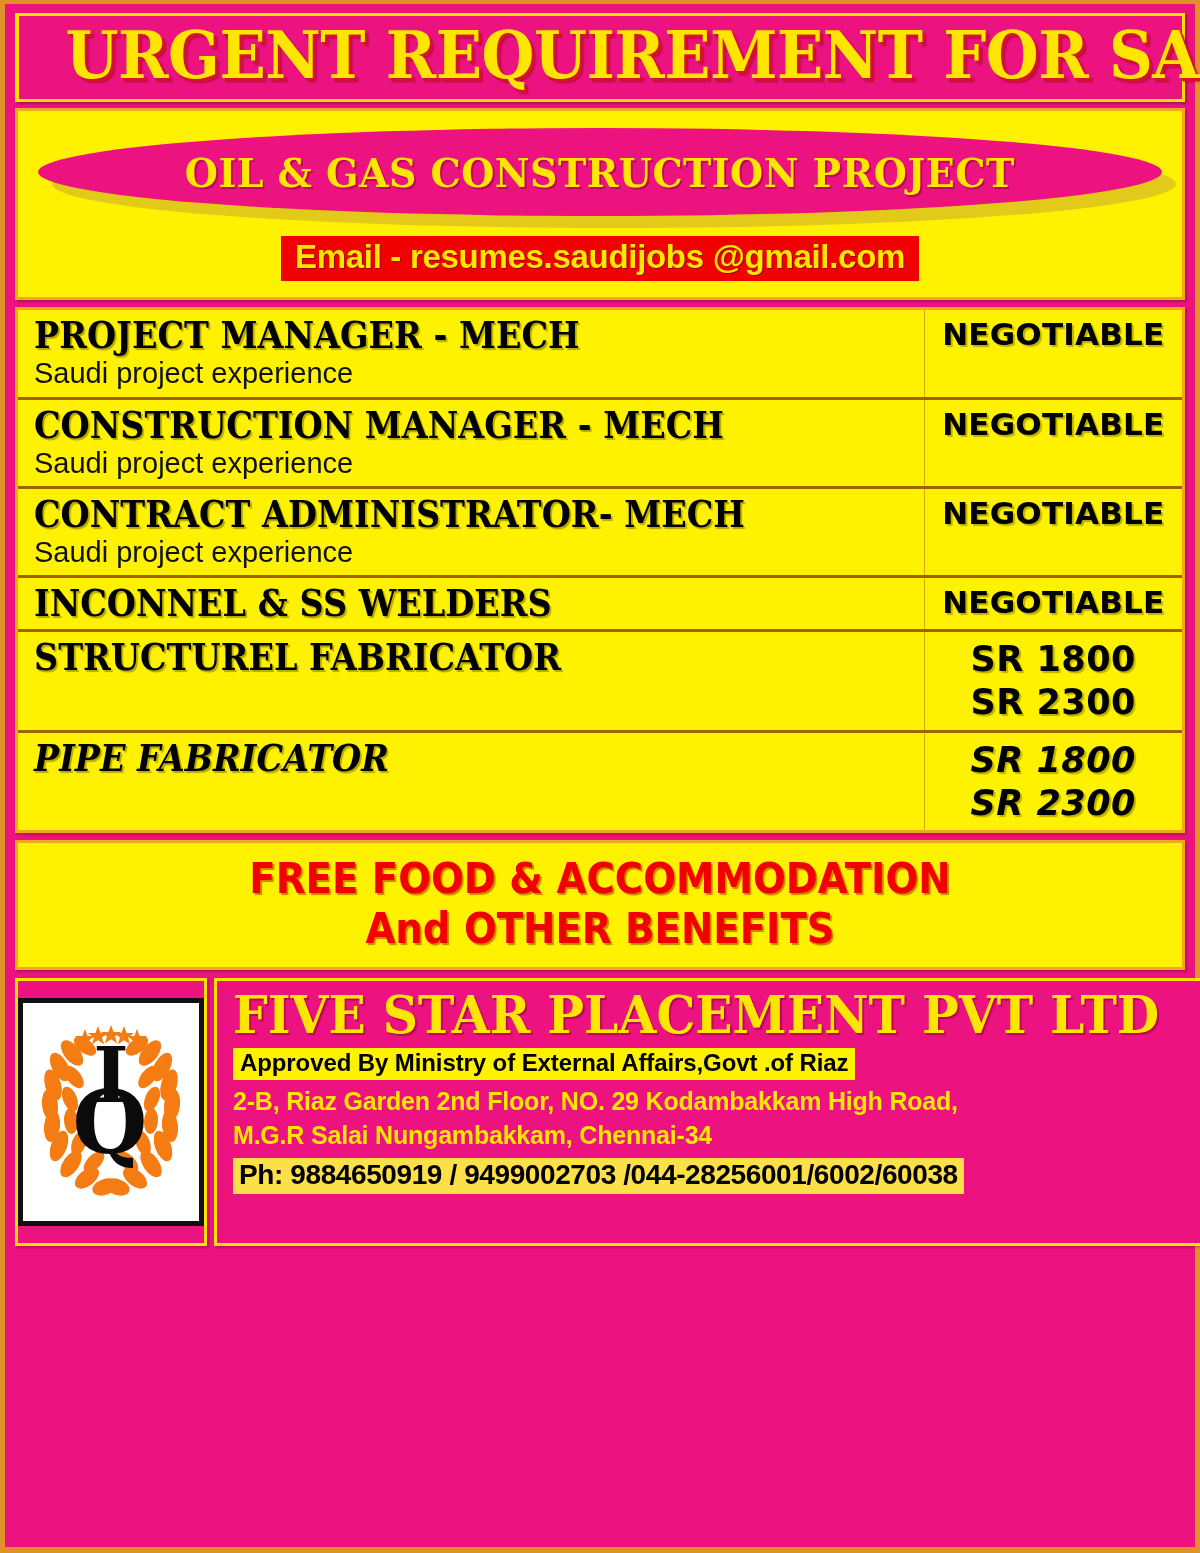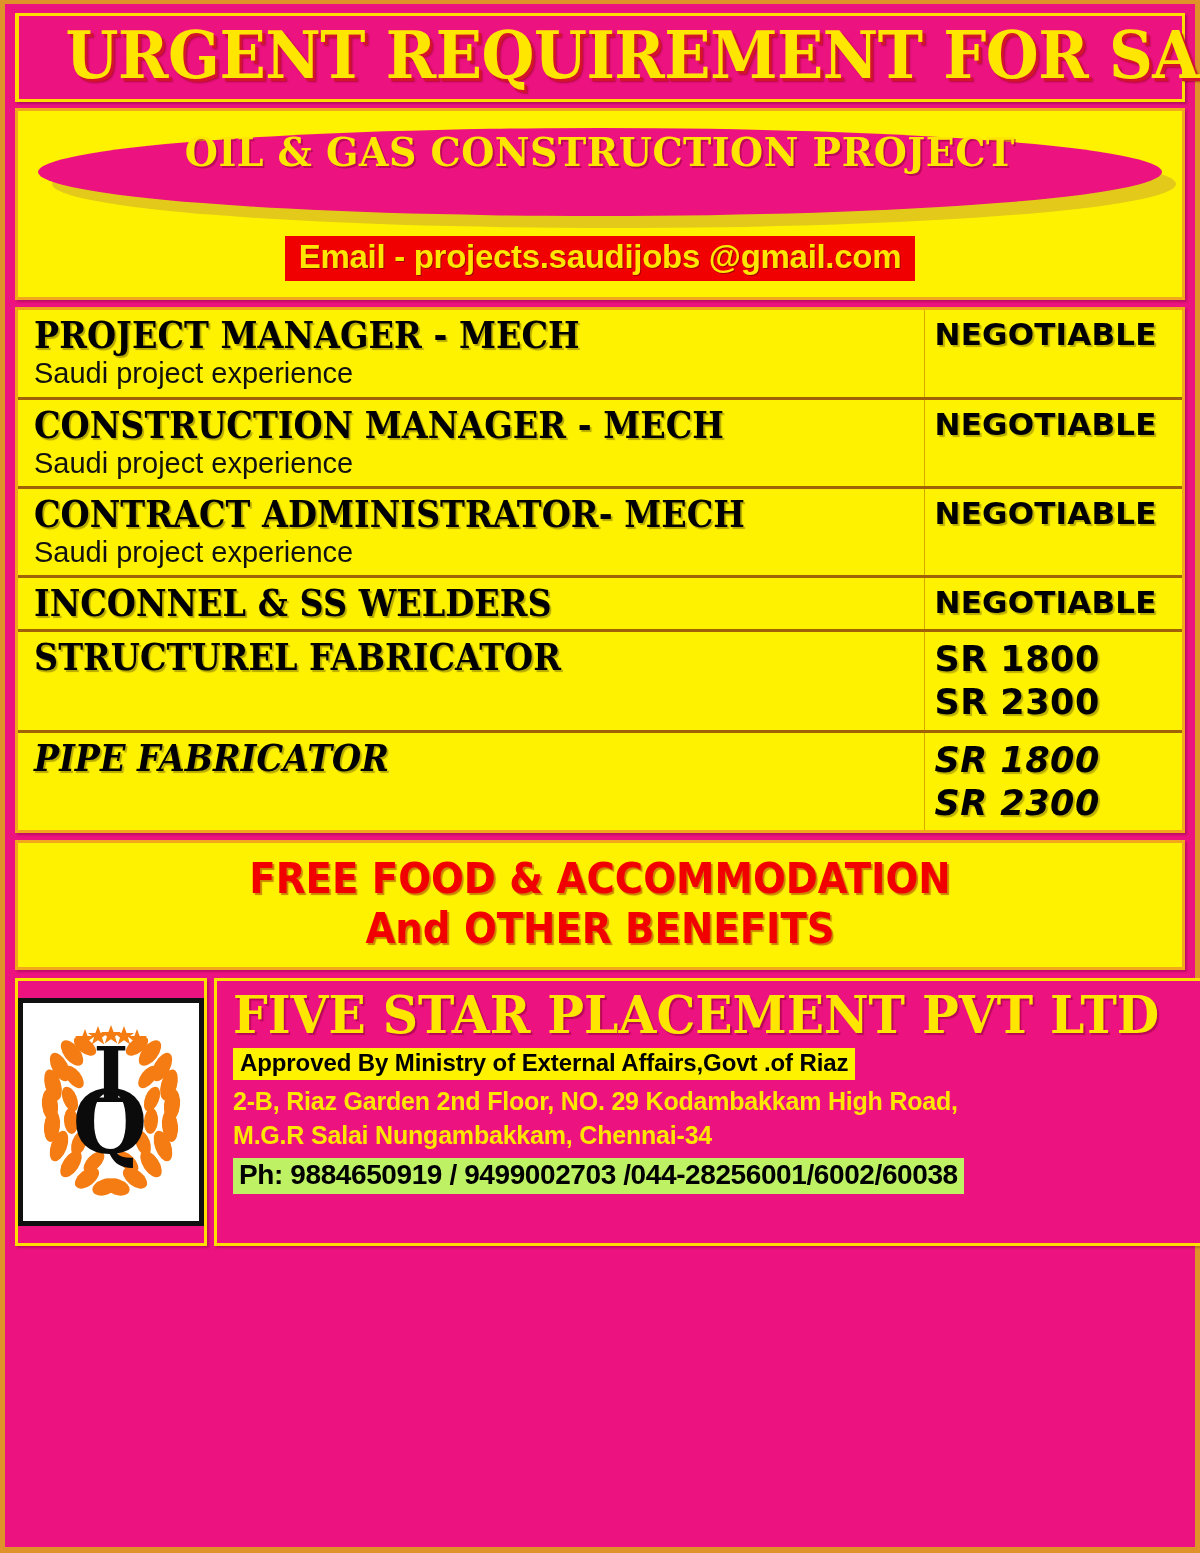--- a/index.html
+++ b/index.html
@@ -71,20 +71,21 @@
     background: #d9bc23;
     opacity: .75;
   }
   .oval {
     position: absolute;
     left: 0; top: 0;
     width: 100%; height: 88px;
     background: #ec1280;
     border-radius: 50%;
     display: flex;
+    align-items: center;
     justify-content: center;
   }
   .oval-text {
     font-family: "DejaVu Serif", serif;
     font-weight: bold;
     font-size: 40px;
     letter-spacing: 0.5px;
     color: #ffe600;
     transform: scaleX(0.95);
     text-shadow: 2px 2px 0 rgba(150,0,60,.55);
@@ -125,20 +126,21 @@
   table.jobs tr { border-bottom: 3px solid #a16207; }
   table.jobs tr:last-child { border-bottom: none; font-style: italic; }
   td.job {
     padding: 4px 0 6px 16px;
     vertical-align: top;
     border-right: 1px solid #d8a800;
   }
   td.pay {
     width: 258px;
     padding: 6px 10px 6px 10px;
+    text-align: center;
     vertical-align: top;
   }
   .job-title {
     font-family: "DejaVu Serif", serif;
     font-weight: bold;
     font-size: 38px;
     line-height: 1.08;
     color: #000;
     transform: scaleX(0.88);
     transform-origin: left center;
@@ -248,21 +250,21 @@
   .addr {
     color: #ffe600;
     font-size: 25px;
     font-weight: bold;
     line-height: 1.33;
     letter-spacing: -0.2px;
     white-space: nowrap;
   }
   .phone {
     display: inline-block;
-    background: #bef264;
+    background: #fde047;
     color: #000;
     font-size: 28px;
     font-weight: bold;
     padding: 1px 6px 3px 6px;
     letter-spacing: -0.4px;
     margin-top: 6px;
     white-space: nowrap;
   }
 </style>
 </head>
@@ -276,21 +278,21 @@
   </div>
 
   <div class="sub-header">
     <div class="oval-wrap">
       <div class="oval-shadow"></div>
       <div class="oval">
         <span class="oval-text">OIL &amp; GAS CONSTRUCTION PROJECT</span>
       </div>
     </div>
     <div class="email-bar-wrap">
-      <span class="email-bar">Email - projects.saudijobs @gmail.com</span>
+      <span class="email-bar">Email - resumes.saudijobs @gmail.com</span>
     </div>
   </div>
 
   <div class="table-block">
     <table class="jobs">
       <tbody id="jobs-body">
             <tr>
               <td class="job">
                 <div class="job-title">PROJECT MANAGER - MECH</div>
                 <div class="job-sub">Saudi project experience</div>

